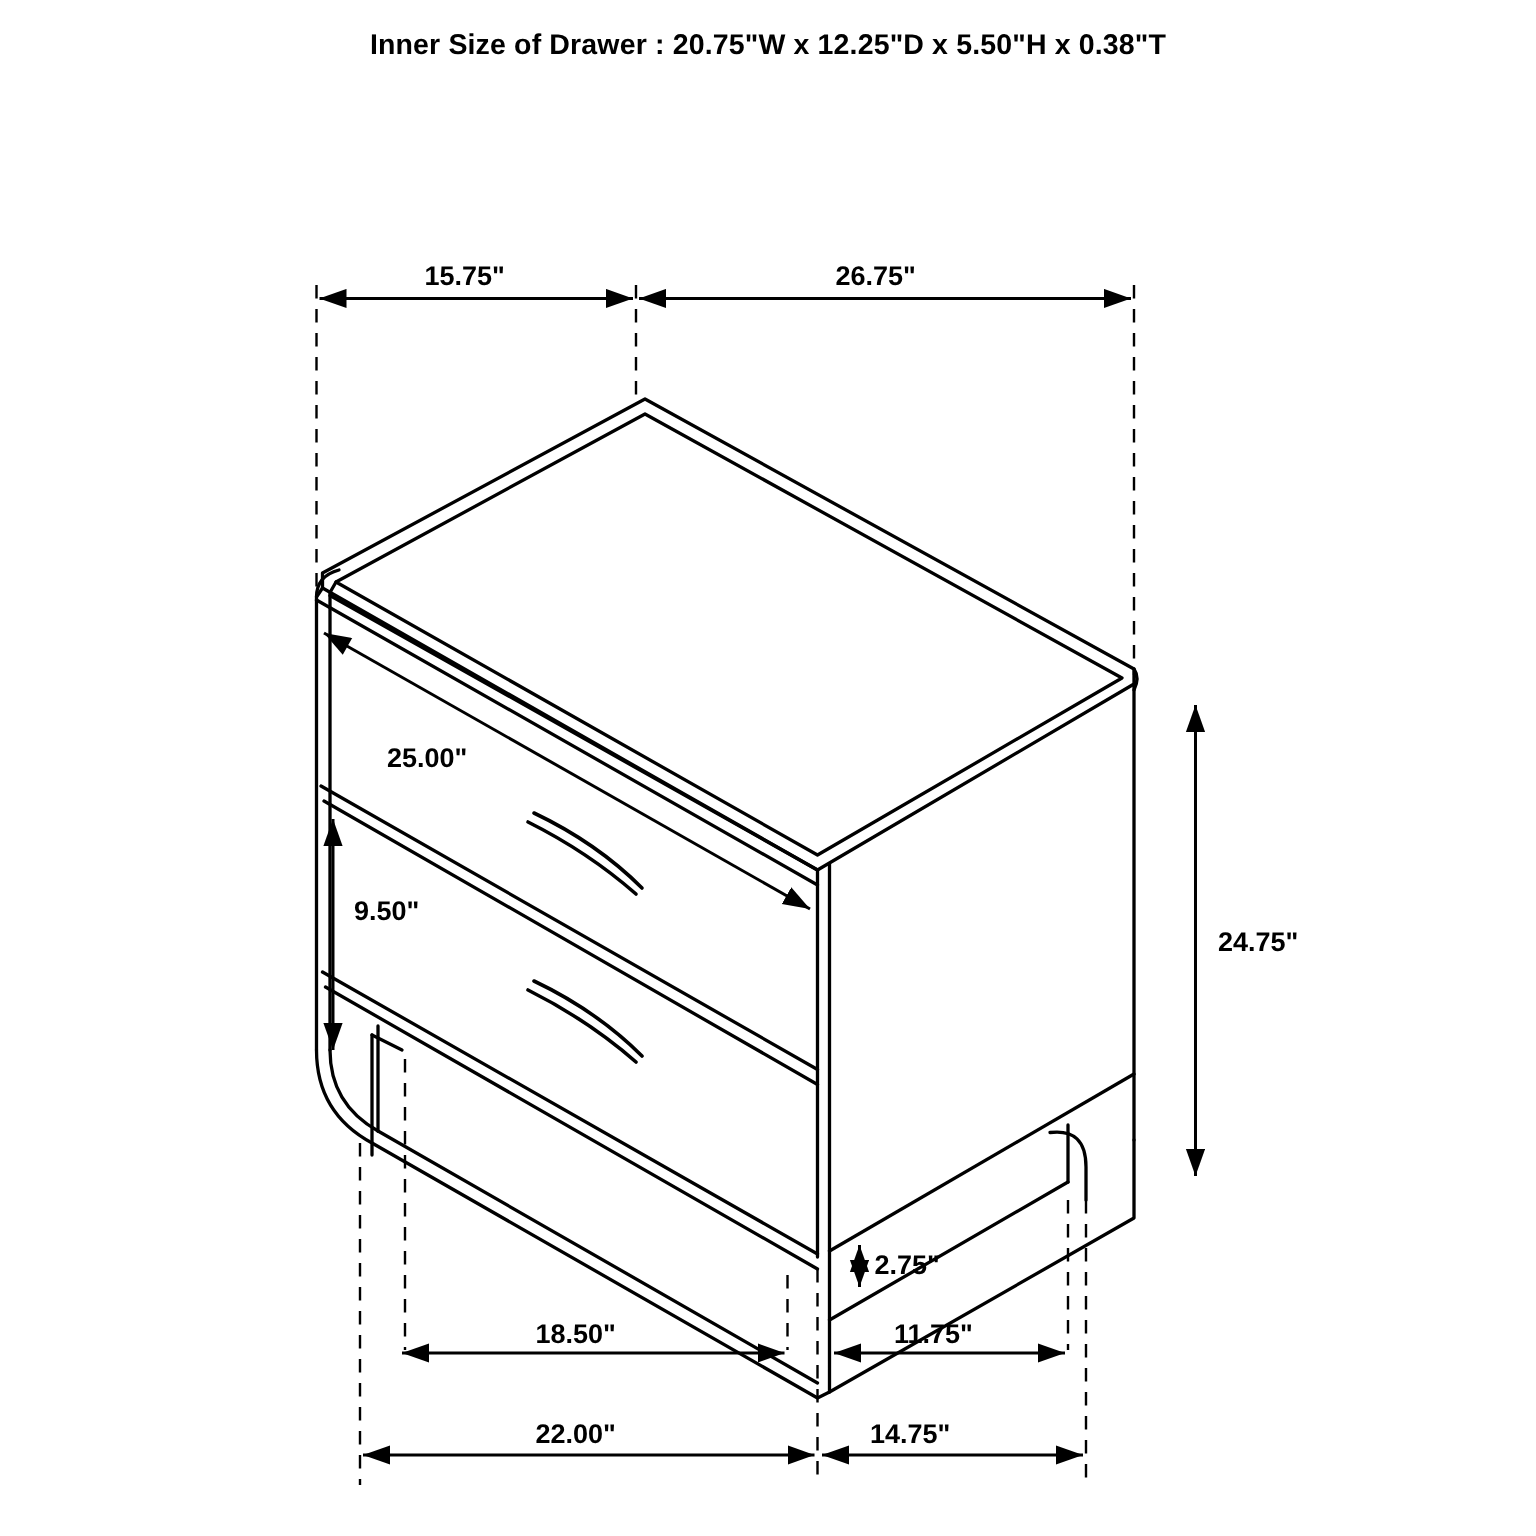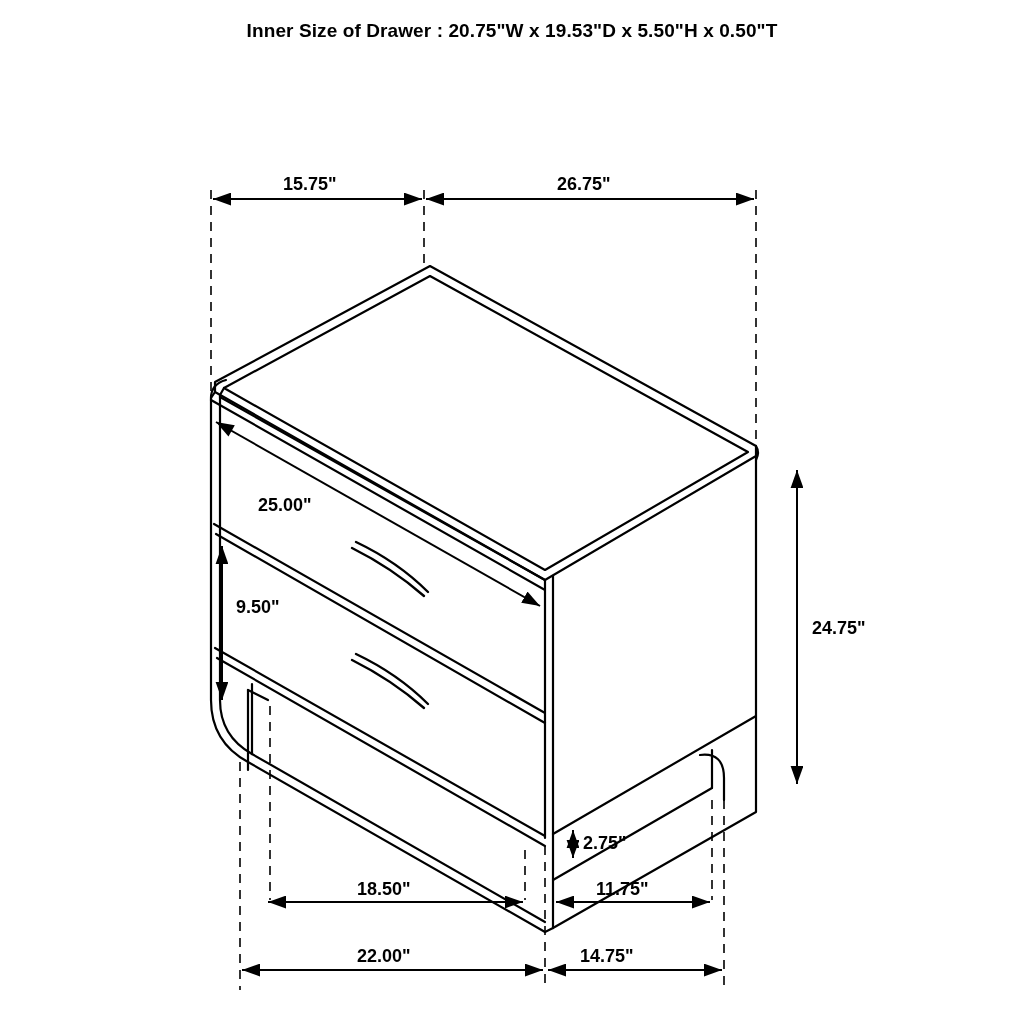--- a/index.html
+++ b/index.html
@@ -44,21 +44,21 @@
     font-weight: bold;
     color: #000;
     white-space: nowrap;
   }
 </style>
 </head>
 <body>
 
 <div id="stage">
 
-  <div class="title">Inner Size of Drawer : 20.75"W x 19.53"D x 5.50"H x 0.50"T</div>
+  <div class="title">Inner Size of Drawer : 20.75"W x 12.25"D x 5.50"H x 0.38"T</div>
 
   <svg class="diagram" viewBox="0 0 1024 1024">
     <defs>
       <marker id="arrowEnd" markerWidth="10" markerHeight="10" refX="9" refY="3.2" orient="auto" markerUnits="strokeWidth">
         <path d="M0,0 L9,3.2 L0,6.4 z" fill="#000"></path>
       </marker>
       <marker id="arrowStart" markerWidth="10" markerHeight="10" refX="0" refY="3.2" orient="auto" markerUnits="strokeWidth">
         <path d="M9,0 L0,3.2 L9,6.4 z" fill="#000"></path>
       </marker>
     </defs>

